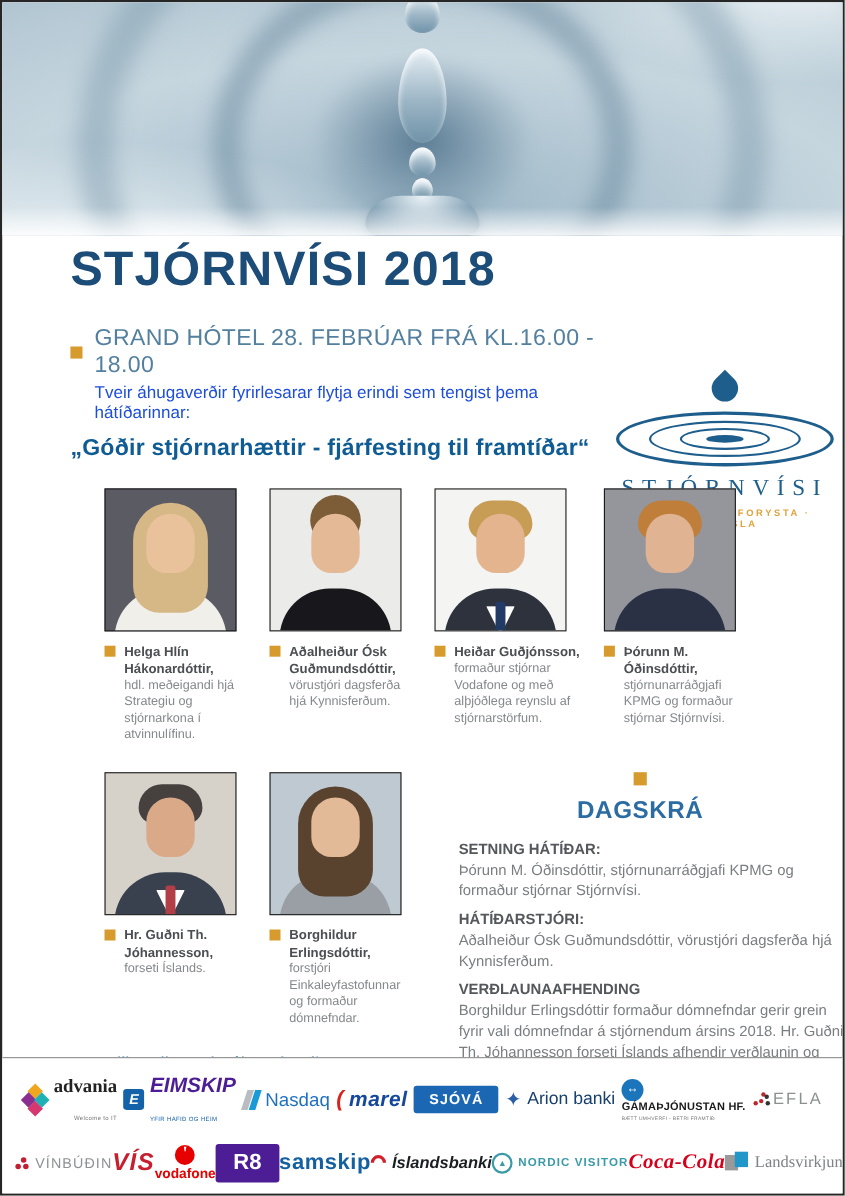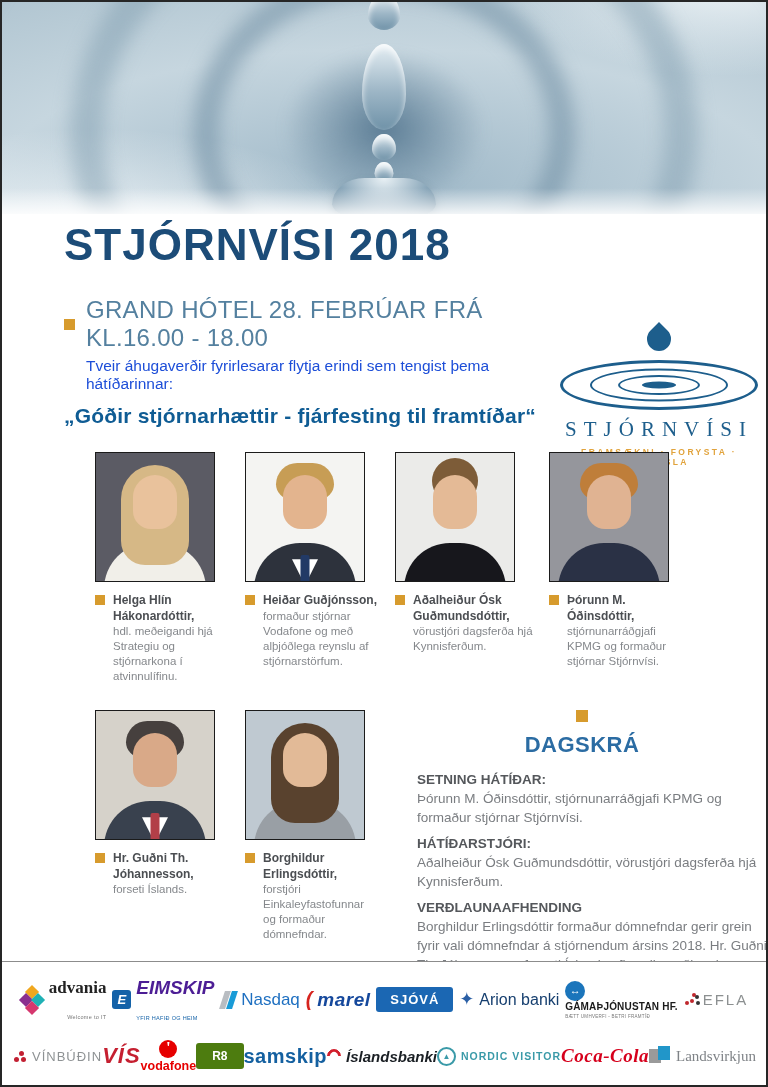--- a/index.html
+++ b/index.html
@@ -32,27 +32,27 @@
     border-radius:50% 50% 60% 60%/100% 100% 60% 60%;box-shadow:0 6px 10px rgba(70,100,120,.5);}
   .hero .fade{position:absolute;left:0;right:0;bottom:0;height:26px;
     background:linear-gradient(180deg,rgba(255,255,255,0),rgba(255,255,255,.85));}
 
   
   .main{position:relative;padding:0 44px 0 62px;}
   .title1{margin:26px 0 0;font-size:46px;font-weight:300;letter-spacing:1.5px;color:#27648f;line-height:1.05;}
   .title2{margin:8px 0 0;font-size:44px;font-weight:700;letter-spacing:1px;color:#1c4c78;line-height:1.05;}
 
   .event{position:relative;margin-top:28px;width:480px;}
-  .venue{display:flex;align-items:center;gap:11px;font-size:24px;color:#54809f;letter-spacing:.3px;}
+  .venue{display:flex;align-items:center;gap:11px;font-size:21px;color:#54809f;letter-spacing:.3px;}
   .sq{width:11px;height:11px;background:#d79b2d;flex:none;display:inline-block;}
   .intro{margin:5px 0 0 22px;font-size:15.5px;color:#1d4ed8;}
   .quote{margin:11px 0 0;font-size:21px;font-weight:700;color:#0f5c94;letter-spacing:.2px;}
 
   
-  .logo{position:absolute;right:2px;top:105px;width:210px;text-align:center;}
+  .logo{position:absolute;right:2px;top:119px;width:210px;text-align:center;}
   .logo-drop{width:24px;height:24px;margin:0 auto;background:#1d5e8c;
     border-radius:0 50% 50% 50%;transform:rotate(45deg);}
   .ripples{position:relative;height:48px;margin-top:10px;}
   .ripples i{position:absolute;left:50%;top:50%;transform:translate(-50%,-50%);
     border:3px solid #1d5e8c;border-radius:50%;display:block;}
   .ripples .o1{width:192px;height:44px;}
   .ripples .o2{width:134px;height:29px;border-width:2.5px;}
   .ripples .o3{width:78px;height:16px;border-width:2px;}
   .ripples .o4{width:34px;height:7px;background:#1d5e8c;border:none;}
   .logo-name{margin-top:8px;font-family:"Liberation Serif",serif;font-size:21px;color:#1d5e8c;letter-spacing:7px;}
@@ -157,21 +157,21 @@
   .sp-vinbudin .lbl{color:#8e9294;font-size:13px;letter-spacing:1px;}
 
   .sp-vis .lbl{color:#c51f30;font-weight:700;font-style:italic;font-size:22px;letter-spacing:1px;}
 
   .vod{width:18px;height:18px;border-radius:50%;background:#e60000;color:#fff;display:flex;
     align-items:flex-start;justify-content:center;flex:none;}
   .vod::before{content:"'";font-family:"Liberation Serif",serif;font-weight:700;font-size:17px;line-height:.9;}
   .sp-vodafone{flex-direction:column;gap:1px;}
   .sp-vodafone .lbl{color:#e60000;font-size:12.5px;font-weight:700;}
 
-  .sp-r8 .lbl{background:#4d7c0f;color:#fff;font-weight:700;font-size:12px;padding:6px 16px;border-radius:3px;}
+  .sp-r8 .lbl{background:#4c1d95;color:#fff;font-weight:700;font-size:20px;padding:6px 16px;border-radius:3px;}
 
   .sp-samskip .lbl{color:#1460a0;font-weight:700;font-size:20px;letter-spacing:.5px;}
 
   .isb{width:14px;height:14px;border:3px solid #d21f2c;border-bottom-color:transparent;
     border-right-color:transparent;border-radius:50%;transform:rotate(45deg);flex:none;box-sizing:border-box;}
   .sp-islandsbanki .lbl{color:#1a1f24;font-style:italic;font-weight:700;font-size:15px;}
 
   .nor{width:19px;height:19px;border:2px solid #3a9aa8;border-radius:50%;display:flex;align-items:center;
     justify-content:center;flex:none;box-sizing:border-box;}
   .nor::before{content:"▲";font-size:8px;color:#3a9aa8;}
@@ -238,46 +238,46 @@
           </div>
         <div class="cap">
             <span class="sq"></span>
           <div>
               <span class="cap-name">Helga Hlín Hákonardóttir,</span>
           <span class="cap-desc">hdl. meðeigandi hjá Strategiu og stjórnarkona í atvinnulífinu.</span>
             </div>
           </div>
       </div>
       <div class="card">
+        <div class="portrait p3 updo">
+            <i class="hair"></i>
+            <i class="head"></i>
+            <i class="torso"></i>
+          </div>
+        <div class="cap">
+            <span class="sq"></span>
+          <div>
+              <span class="cap-name">Aðalheiður Ósk Guðmundsdóttir,</span>
+          <span class="cap-desc">vörustjóri dagsferða hjá Kynnisferðum.</span>
+            </div>
+          </div>
+      </div>
+      <div class="card">
         <div class="portrait p2 short">
             <i class="hair"></i>
             <i class="head"></i>
             <i class="torso"></i>
             <i class="collar"></i>
             <i class="tie"></i>
           </div>
         <div class="cap">
             <span class="sq"></span>
           <div>
               <span class="cap-name">Heiðar Guðjónsson,</span>
           <span class="cap-desc">formaður stjórnar Vodafone og með alþjóðlega reynslu af stjórnarstörfum.</span>
-            </div>
-          </div>
-      </div>
-      <div class="card">
-        <div class="portrait p3 updo">
-            <i class="hair"></i>
-            <i class="head"></i>
-            <i class="torso"></i>
-          </div>
-        <div class="cap">
-            <span class="sq"></span>
-          <div>
-              <span class="cap-name">Aðalheiður Ósk Guðmundsdóttir,</span>
-          <span class="cap-desc">vörustjóri dagsferða hjá Kynnisferðum.</span>
             </div>
           </div>
       </div>
       <div class="card">
         <div class="portrait p4 short">
             <i class="hair"></i>
             <i class="head"></i>
             <i class="torso"></i>
           </div>
         <div class="cap">

